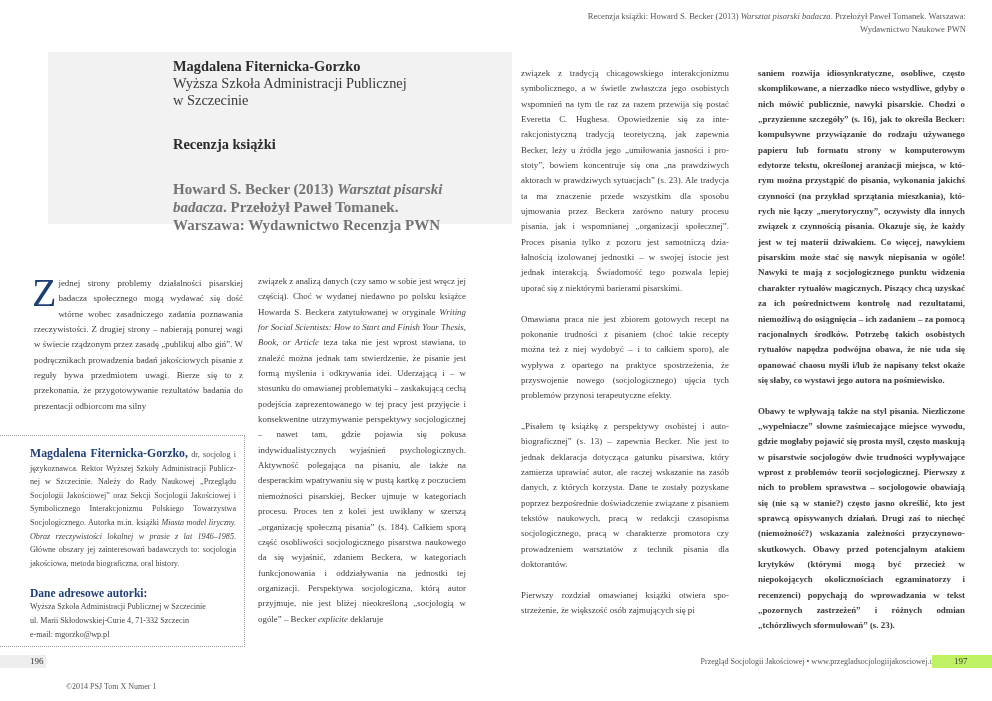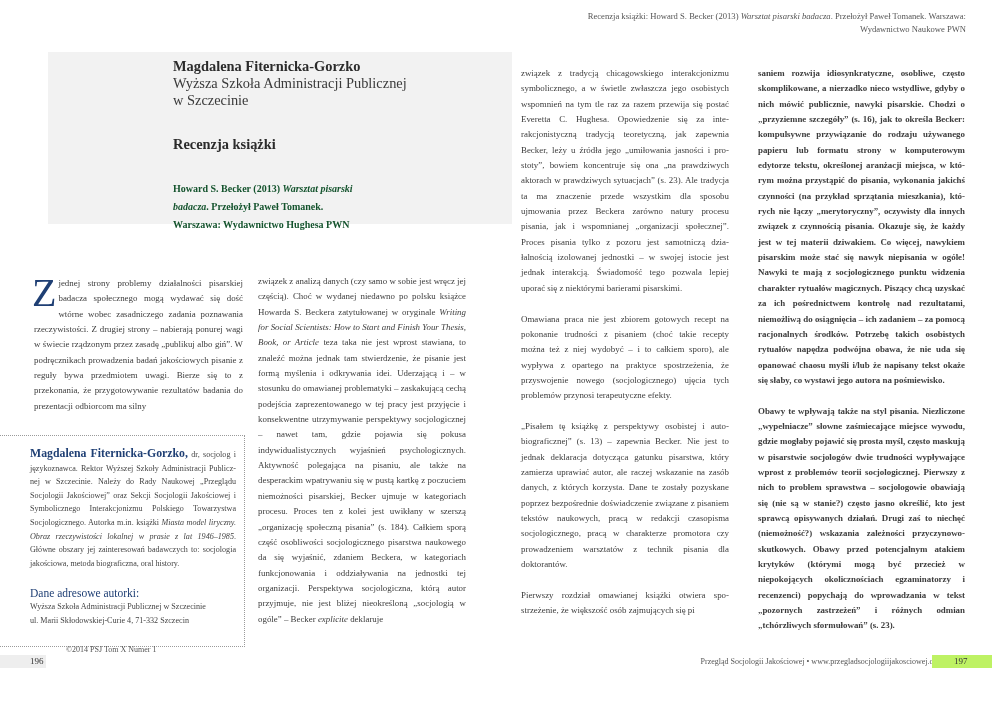--- a/index.html
+++ b/index.html
@@ -22,21 +22,21 @@
   
   .title-block {
     position: absolute; left: 0; top: 52px; width: 464px; height: 172px;
     background: #f2f2f2;
     margin-left: 48px;
   }
   .title-inner { position: absolute; left: 125px; top: 6px; width: 330px; }
   .t-author { font-weight: bold; font-size: 14.4px; line-height: 17px; color: #2b2b2b; }
   .t-affil { font-size: 14.4px; line-height: 17px; color: #3a3a3a; }
   .t-type { font-weight: bold; font-size: 14.4px; line-height: 17px; color: #2b2b2b; margin-top: 27px; }
-  .t-book { font-weight: bold; font-size: 10px; line-height: 18px; color: #14532d; margin-top: 27px; }
+  .t-book { font-weight: bold; font-size: 15px; line-height: 18px; color: #737373; margin-top: 27px; }
   .t-book i { font-style: italic; }
 
   .col {
     position: absolute; font-size: 8.9px; line-height: 15.35px; color: #3c3c3c;
     text-align: justify; hyphens: manual;
   }
   .col p { margin: 0; }
   .col i { font-style: italic; }
   .para-gap { margin-top: 15.35px !important; }
 
@@ -57,34 +57,34 @@
     border-bottom: 1px dotted #9a9a9a;
   }
   .bio-inner {
     position: absolute; left: 30px; top: 11px; width: 206px;
     font-size: 8.1px; line-height: 13.6px; color: #444; text-align: justify;
   }
   .bio-inner p { margin: 0; }
   .bio-name { font-weight: bold; font-size: 11.8px; color: #1f3f74; }
   .bio-inner i { font-style: italic; }
   .addr-title {
-    margin-top: 16px !important; font-weight: normal; font-size: 11.5px;
+    margin-top: 16px !important; font-weight: bold; font-size: 11.5px;
     line-height: 14px; color: #1f3f74; text-align: left;
   }
   .addr-line { text-align: left; }
 
   
   .footer-left-num {
     position: absolute; left: 0; top: 655px; width: 46px; height: 13px;
     background: #eeeeee; font-size: 9px; line-height: 13px; color: #333;
     text-align: right; padding-right: 0;
   }
   .footer-left-num span { position: absolute; left: 30px; }
   .footer-left-text {
-    position: absolute; left: 66px; top: 643px; font-size: 8px; line-height: 13px; color: #555; font-family: Liberation Serif, serif;
+    position: absolute; left: 66px; top: 680px; font-size: 8px; line-height: 13px; color: #555; font-family: Liberation Serif, serif;
   }
   .footer-right-text {
     position: absolute; right: 52px; top: 655px; font-size: 8px; line-height: 13px; color: #555;
   }
   .footer-right-num {
     position: absolute; right: 0; top: 655px; width: 60px; height: 13px;
     background: #bef264; font-size: 9px; line-height: 13px; color: #333;
   }
   .footer-right-num span { position: absolute; left: 22px; }
 </style>
@@ -95,35 +95,36 @@
 
   <div class="title-block">
     <div class="title-inner">
       <div class="t-author">Magdalena Fiternicka-Gorzko</div>
       <div class="t-affil">Wyższa Szkoła Administracji Publicznej</div>
       <div class="t-affil">w Szczecinie</div>
       <div class="t-type">Recenzja książki</div>
       <div class="t-book">
         <span>Howard S. Becker (2013) </span><i>Warsztat pisarski</i><br>
         <i>badacza</i><span>. Przełożył Paweł Tomanek.</span><br>
-        <span>Warszawa: Wydawnictwo Hughesa PWN</span>
+        <span>Warszawa: Wydawnictwo Recenzja PWN</span>
       </div>
     </div>
   </div>
 
   <div class="col col-l1">
     <p><span class="dropcap">Z</span><span> jednej strony problemy działalności pisarskiej badacza społecznego mogą wydawać się dość wtórne wobec zasadniczego zadania poznawania rzeczywistości. Z drugiej strony – nabierają ponurej wagi w świecie rządzonym przez zasadę „publikuj albo giń”. W podręcznikach prowadzenia badań jako­ściowych pisanie z reguły bywa przedmiotem uwagi. Bierze się to z przekonania, że przygotowywanie re­zultatów badania do prezentacji odbiorcom ma silny</span></p>
   </div>
 
   <div class="bio-box">
     <div class="bio-inner">
       <p><span class="bio-name">Magdalena Fiternicka-Gorzko,</span><span> dr, socjolog i języ­koznawca. Rektor Wyższej Szkoły Administracji Publicz­nej w Szczecinie. Należy do Rady Naukowej „Przeglądu Socjologii Jakościowej” oraz Sekcji Socjologii Jakościowej i Symbolicznego Interakcjonizmu Polskiego Towarzystwa Socjologicznego. Autorka m.in. książki </span><i>Miasta model lirycz­ny. Obraz rzeczywistości lokalnej w prasie z lat 1946–1985</i><span>. Główne obszary jej zainteresowań badawczych to: socjolo­gia jakościowa, metoda biograficzna, oral history.</span></p>
       <p class="addr-title">Dane adresowe autorki:</p>
       <p class="addr-line">Wyższa Szkoła Administracji Publicznej w Szczecinie</p>
       <p class="addr-line">ul. Marii Skłodowskiej-Curie 4, 71-332 Szczecin</p>
+      <p class="addr-line">e-mail: mgorzko@wp.pl</p>
     </div>
   </div>
 
   <div class="col col-l2">
     <p><span>związek z analizą danych (czy samo w sobie jest wręcz jej częścią). Choć w wydanej niedawno po polsku książce Howarda S. Beckera zatytułowanej w orygi­nale </span><i>Writing for Social Scientists: How to Start and Finish Your Thesis, Book, or Article</i><span> teza taka nie jest wprost stawiana, to znaleźć można jednak tam stwierdze­nie, że pisanie jest formą myślenia i odkrywania idei. Uderzającą i – w stosunku do omawianej problematy­ki – zaskakującą cechą podejścia zaprezentowanego w tej pracy jest przyjęcie i konsekwentne utrzymywa­nie perspektywy socjologicznej – nawet tam, gdzie pojawia się pokusa indywidualistycznych wyjaśnień psychologicznych. Aktywność polegająca na pisaniu, ale także na desperackim wpatrywaniu się w pustą kartkę z poczuciem niemożności pisarskiej, Becker ujmuje w kategoriach procesu. Proces ten z kolei jest uwikłany w szerszą „organizację społeczną pisania” (s. 184). Całkiem sporą część osobliwości socjologicz­nego pisarstwa naukowego da się wyjaśnić, zdaniem Beckera, w kategoriach funkcjonowania i oddziały­wania na jednostki tej organizacji. Perspektywa socjo­logiczna, którą autor przyjmuje, nie jest bliżej nieokre­śloną „socjologią w ogóle” – Becker </span><i>explicite</i><span> deklaruje</span></p>
   </div>
 
   <div class="footer-left-num">
       <span>196</span>
     </div>

